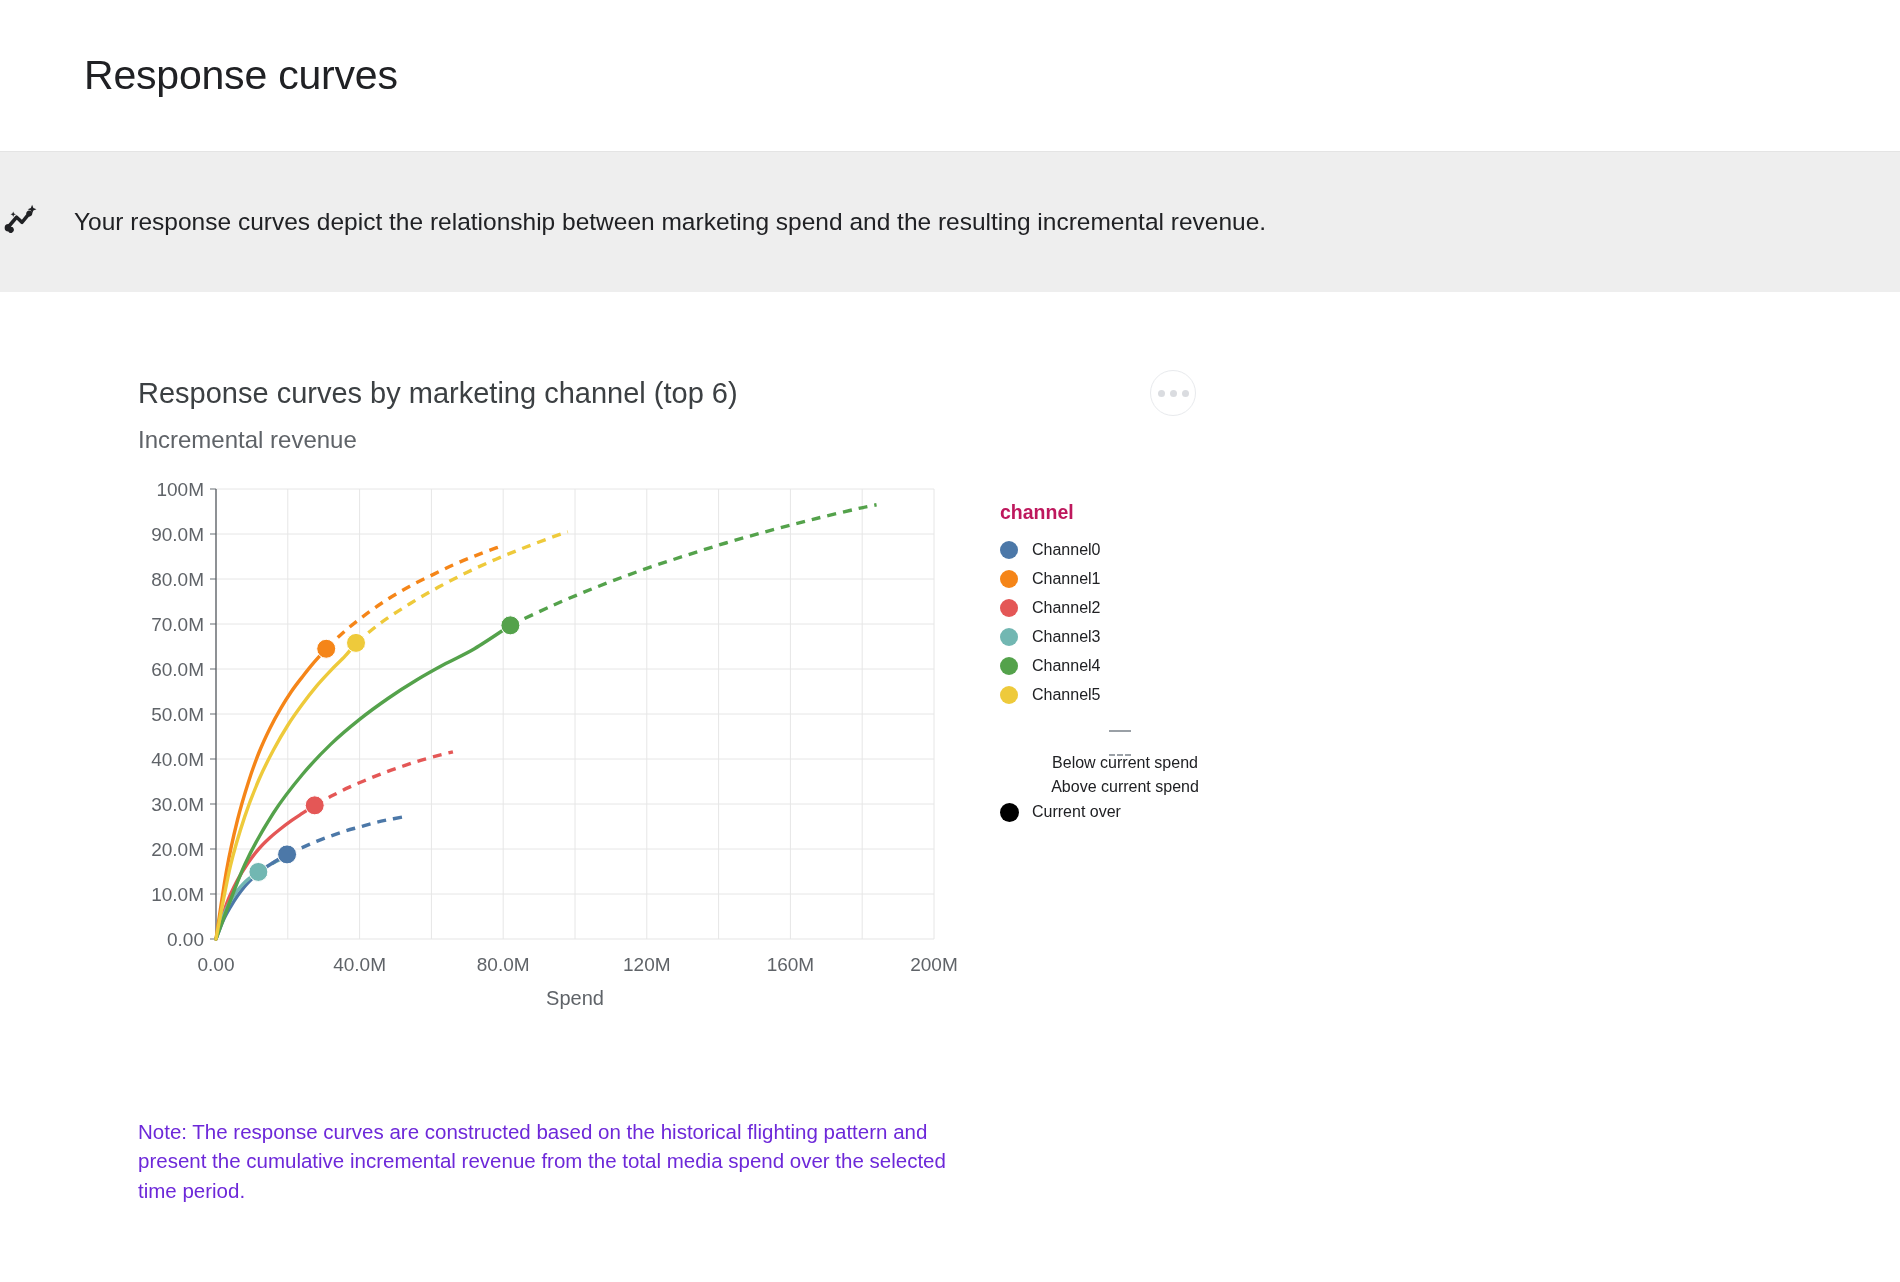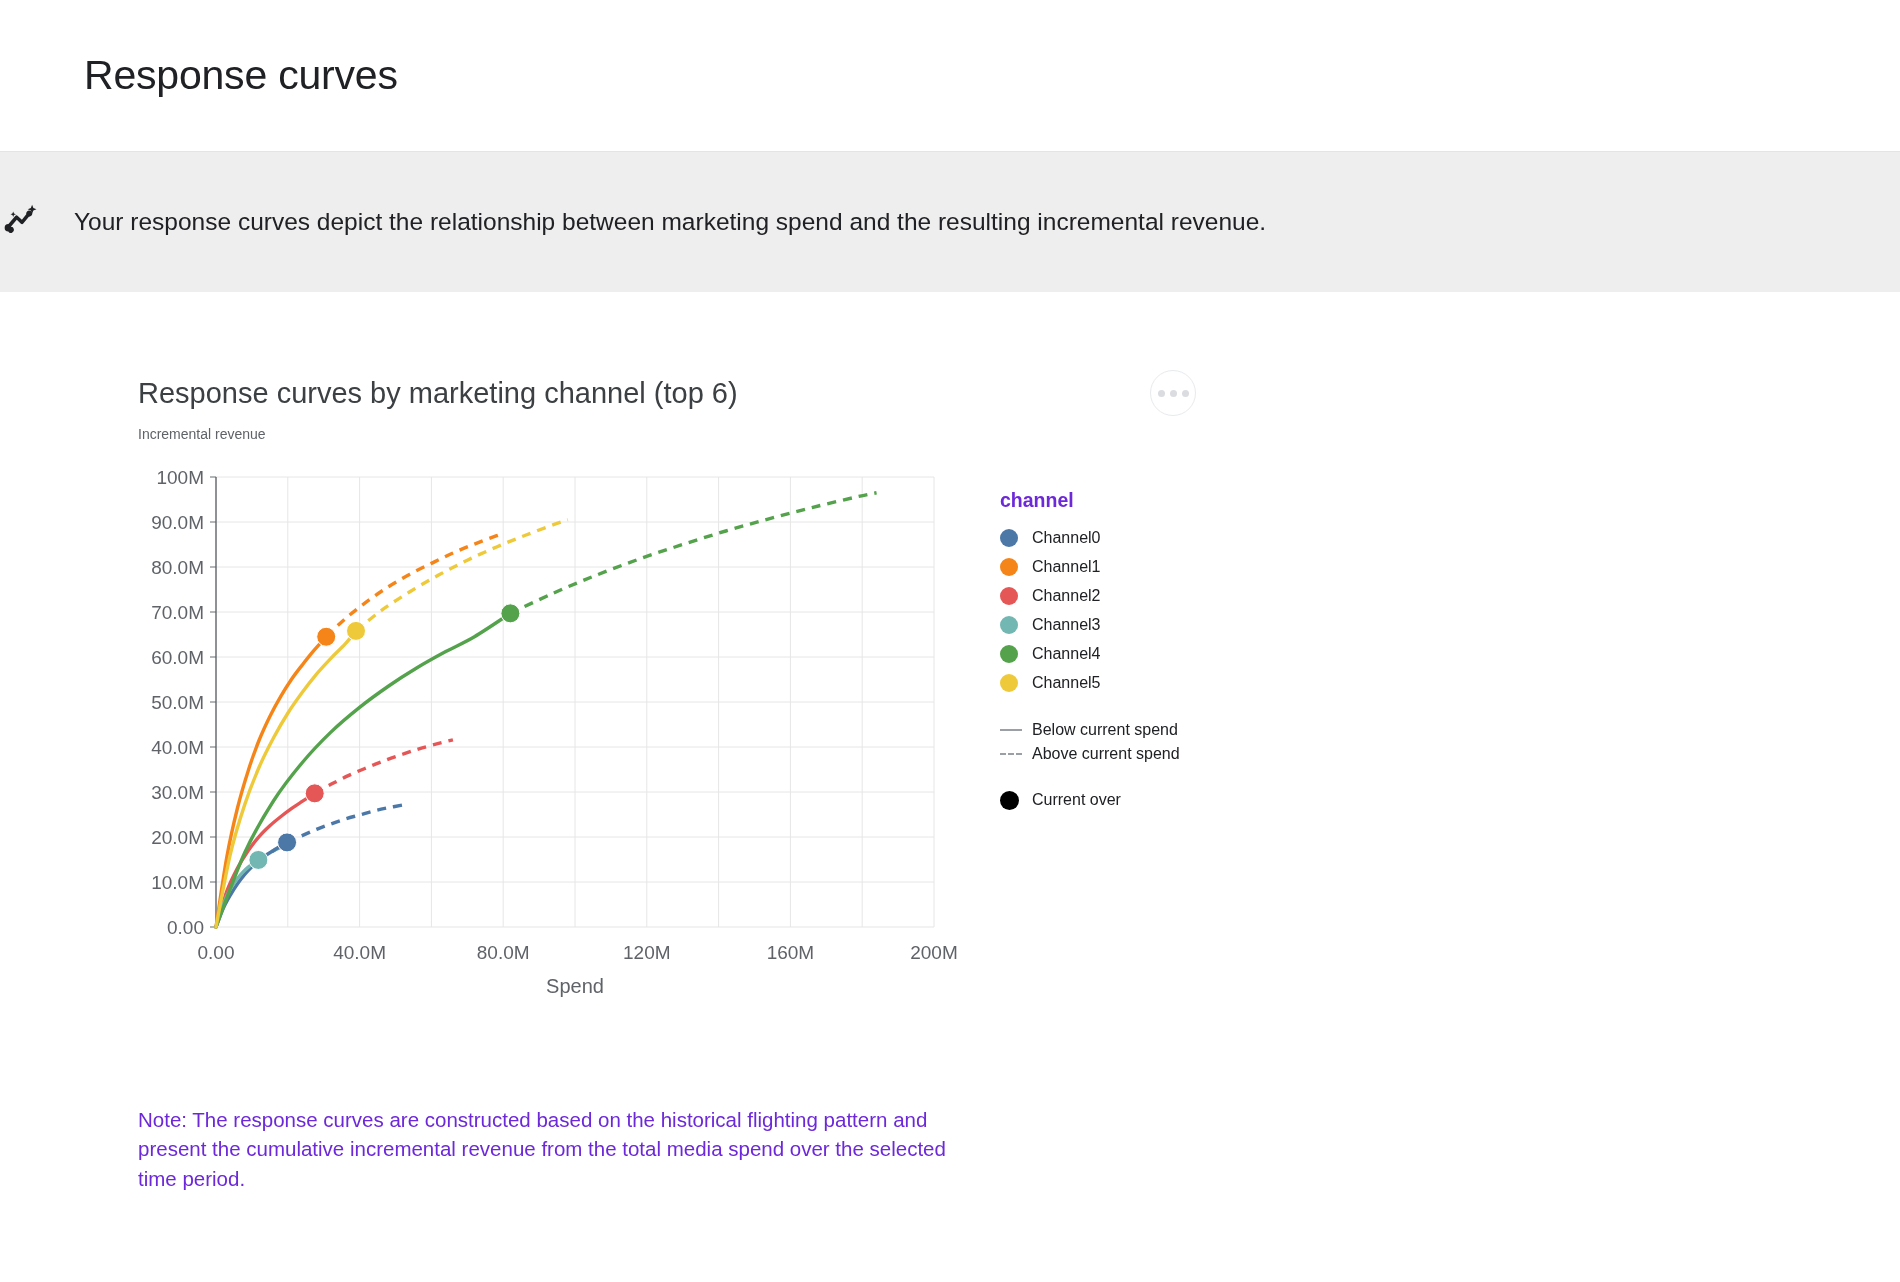--- a/index.html
+++ b/index.html
@@ -75,21 +75,21 @@
     justify-content: space-between;
     margin-top: 46px;
   }
   .card-title {
     font-size: 29px;
     color: #3c4043;
     font-weight: 400;
     line-height: 1.2;
   }
   .card-subtitle {
-    font-size: 14px;
+    font-size: 24px;
     color: #5f6368;
     margin-top: 15px;
     line-height: 1.2;
   }
   .more-btn {
     position: absolute;
     right: 62px;
     top: -6px;
     width: 46px;
     height: 46px;
@@ -134,21 +134,21 @@
   
   .legend {
     position: absolute;
     left: 862px;
     top: 24px;
     width: 250px;
   }
   .legend-title {
     font-size: 19.5px;
     font-weight: bold;
-    color: #6d28d9;
+    color: #be185d;
     margin-bottom: 12px;
   }
   .legend-row {
     display: flex;
     align-items: center;
     height: 29px;
   }
   .legend-swatch {
     width: 18px;
     height: 18px;
@@ -166,21 +166,21 @@
     width: 22px;
     height: 0;
     margin-right: 10px;
     margin-left: 0px;
     flex: 0 0 22px;
     border-top: 2.5px solid #9aa0a6;
   }
   .legend-line.dashed {
     border-top: 2.5px dashed #9aa0a6;
   }
-  .legend-row.small { height: 24px; }
+  .legend-row.small { height: 24px; flex-direction: column; }
   .legend-dot-black {
     width: 19px;
     height: 19px;
     border-radius: 50%;
     background: #000000;
     margin-right: 13px;
     flex: 0 0 19px;
   }
 
   

